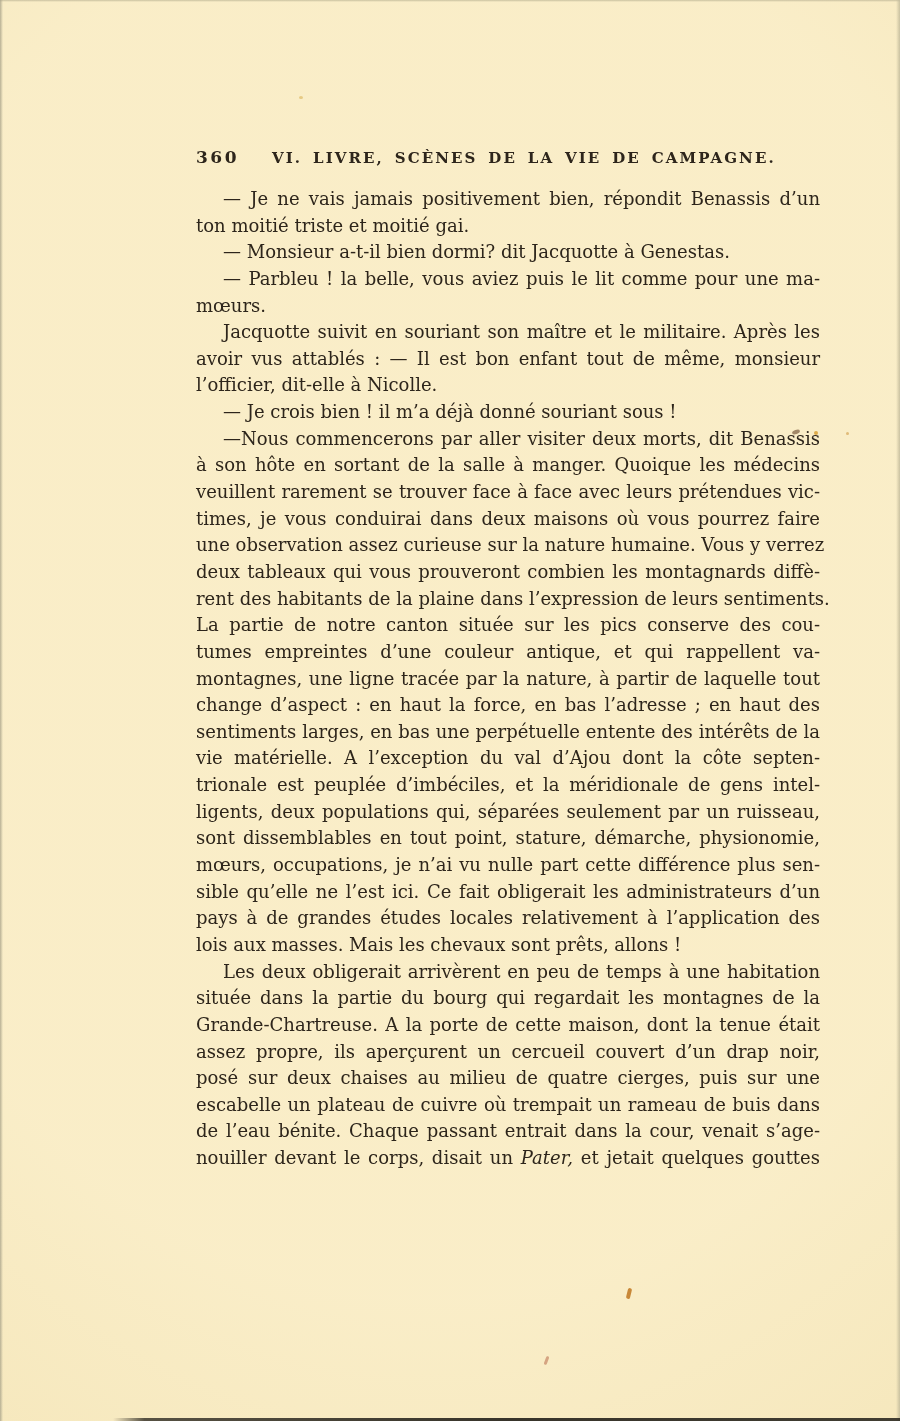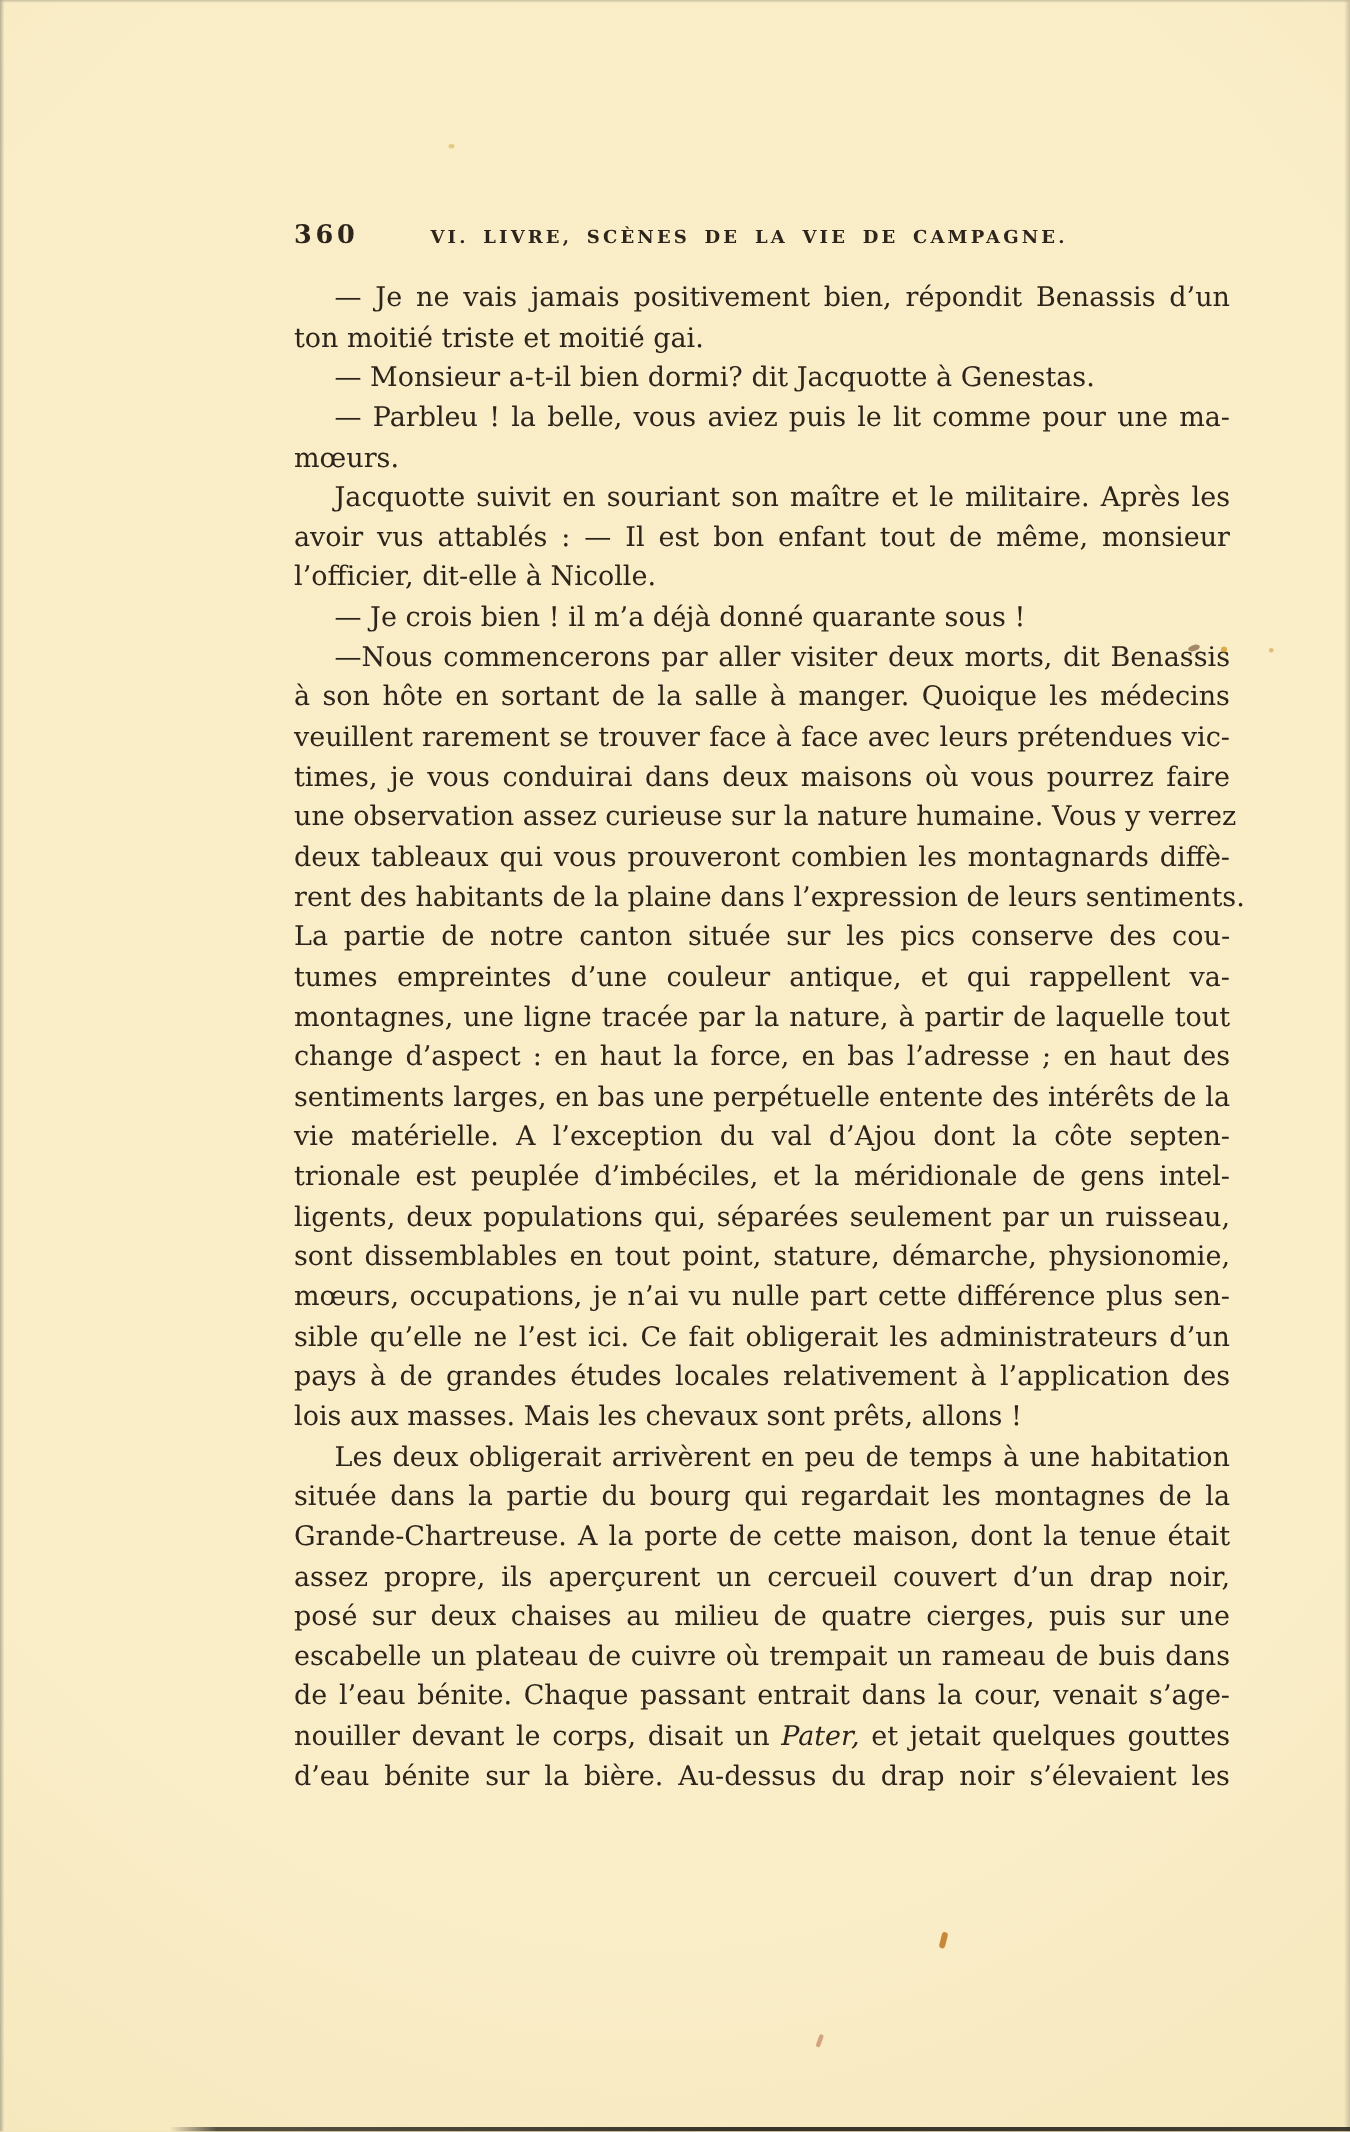--- a/index.html
+++ b/index.html
@@ -37,22 +37,22 @@
     display: flex;
     align-items: baseline;
     font-weight: bold;
     white-space: nowrap;
   }
   .page-num {
     font-size: 17px;
     letter-spacing: 2.5px;
   }
   .running-title {
-    margin-left: 48px;
-    font-size: 12px;
+    margin-left: 33px;
+    font-size: 15px;
     letter-spacing: 2.1px;
     word-spacing: 3.5px;
   }
 
   
   .text-block {
     position: absolute;
     left: 196px;
     top: 186px;
     width: 624px;
@@ -96,21 +96,21 @@
 
   <div class="text-block">
       <div class="line indent">— Je ne vais jamais positivement bien, répondit Benassis d’un</div>
       <div class="line nojust">ton moitié triste et moitié gai.</div>
       <div class="line indent nojust">— Monsieur a-t-il bien dormi? dit Jacquotte à Genestas.</div>
       <div class="line indent">— Parbleu ! la belle, vous aviez puis le lit comme pour une ma-</div>
       <div class="line nojust">mœurs.</div>
       <div class="line indent">Jacquotte suivit en souriant son maître et le militaire. Après les</div>
       <div class="line">avoir vus attablés : — Il est bon enfant tout de même, monsieur</div>
       <div class="line nojust">l’officier, dit-elle à Nicolle.</div>
-      <div class="line indent nojust">— Je crois bien ! il m’a déjà donné quarante sous !</div>
+      <div class="line indent nojust">— Je crois bien ! il m’a déjà donné souriant sous !</div>
       <div class="line indent">—Nous commencerons par aller visiter deux morts, dit Benassis</div>
       <div class="line">à son hôte en sortant de la salle à manger. Quoique les médecins</div>
       <div class="line">veuillent rarement se trouver face à face avec leurs prétendues vic-</div>
       <div class="line">times, je vous conduirai dans deux maisons où vous pourrez faire</div>
       <div class="line">une observation assez curieuse sur la nature humaine. Vous y verrez</div>
       <div class="line">deux tableaux qui vous prouveront combien les montagnards diffè-</div>
       <div class="line">rent des habitants de la plaine dans l’expression de leurs sentiments.</div>
       <div class="line">La partie de notre canton située sur les pics conserve des cou-</div>
       <div class="line">tumes empreintes d’une couleur antique, et qui rappellent va-</div>
       <div class="line">montagnes, une ligne tracée par la nature, à partir de laquelle tout</div>
@@ -125,21 +125,20 @@
       <div class="line">pays à de grandes études locales relativement à l’application des</div>
       <div class="line nojust">lois aux masses. Mais les chevaux sont prêts, allons !</div>
       <div class="line indent">Les deux obligerait arrivèrent en peu de temps à une habitation</div>
       <div class="line">située dans la partie du bourg qui regardait les montagnes de la</div>
       <div class="line">Grande-Chartreuse. A la porte de cette maison, dont la tenue était</div>
       <div class="line">assez propre, ils aperçurent un cercueil couvert d’un drap noir,</div>
       <div class="line">posé sur deux chaises au milieu de quatre cierges, puis sur une</div>
       <div class="line">escabelle un plateau de cuivre où trempait un rameau de buis dans</div>
       <div class="line">de l’eau bénite. Chaque passant entrait dans la cour, venait s’age-</div>
       <div class="line"><span>nouiller devant le corps, disait un </span><i>Pater,</i><span> et jetait quelques gouttes</span></div>
-      <div class="line">d’eau bénite sur la bière. Au-dessus du drap noir s’élevaient les</div>
     </div>
 
   <div class="speck speck-1"></div>
   <div class="speck speck-2"></div>
   <div class="speck speck-3"></div>
   <div class="speck speck-4"></div>
   <div class="speck speck-5"></div>
   <div class="speck speck-6"></div>
 
   <div class="edge edge-top"></div>

